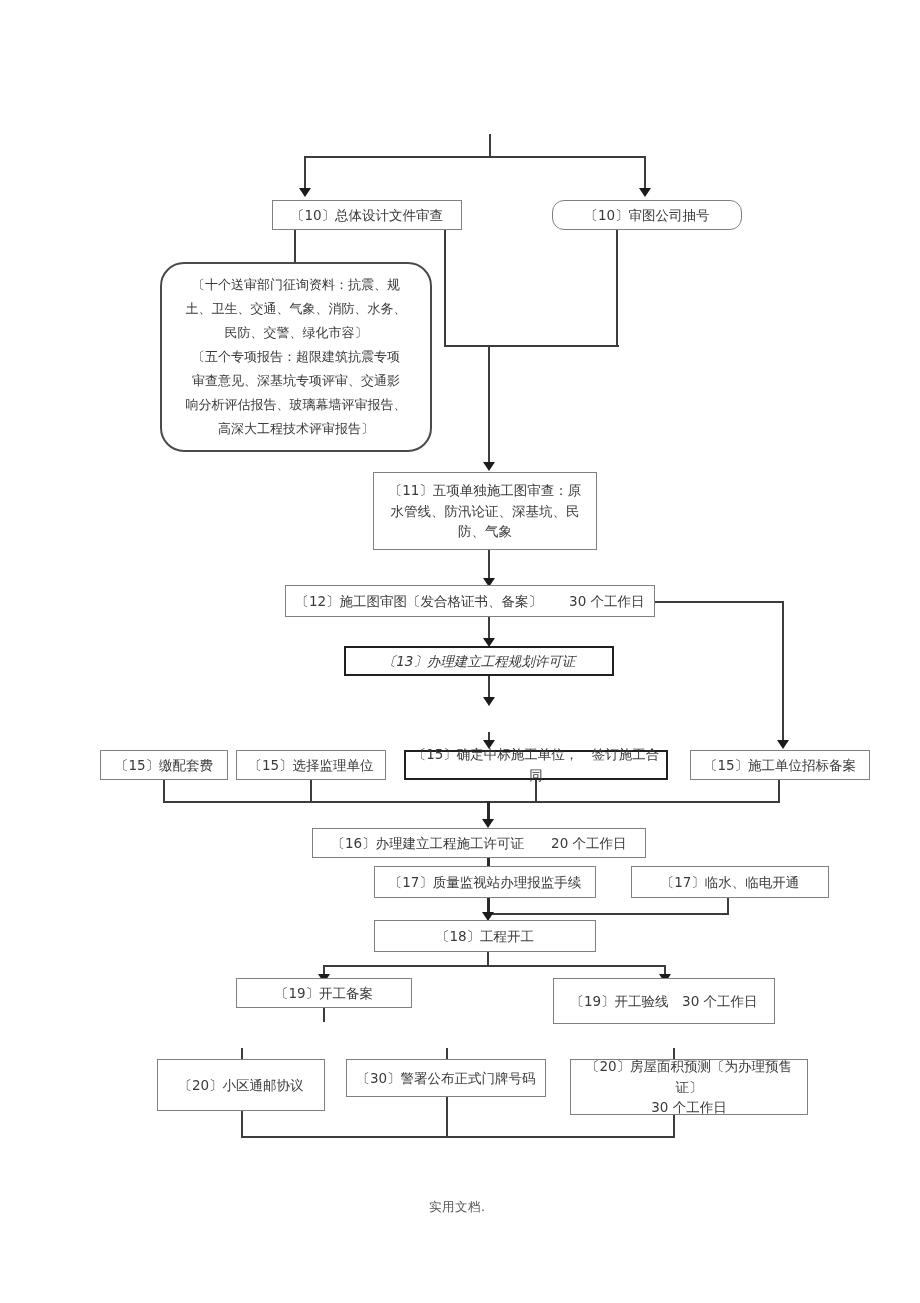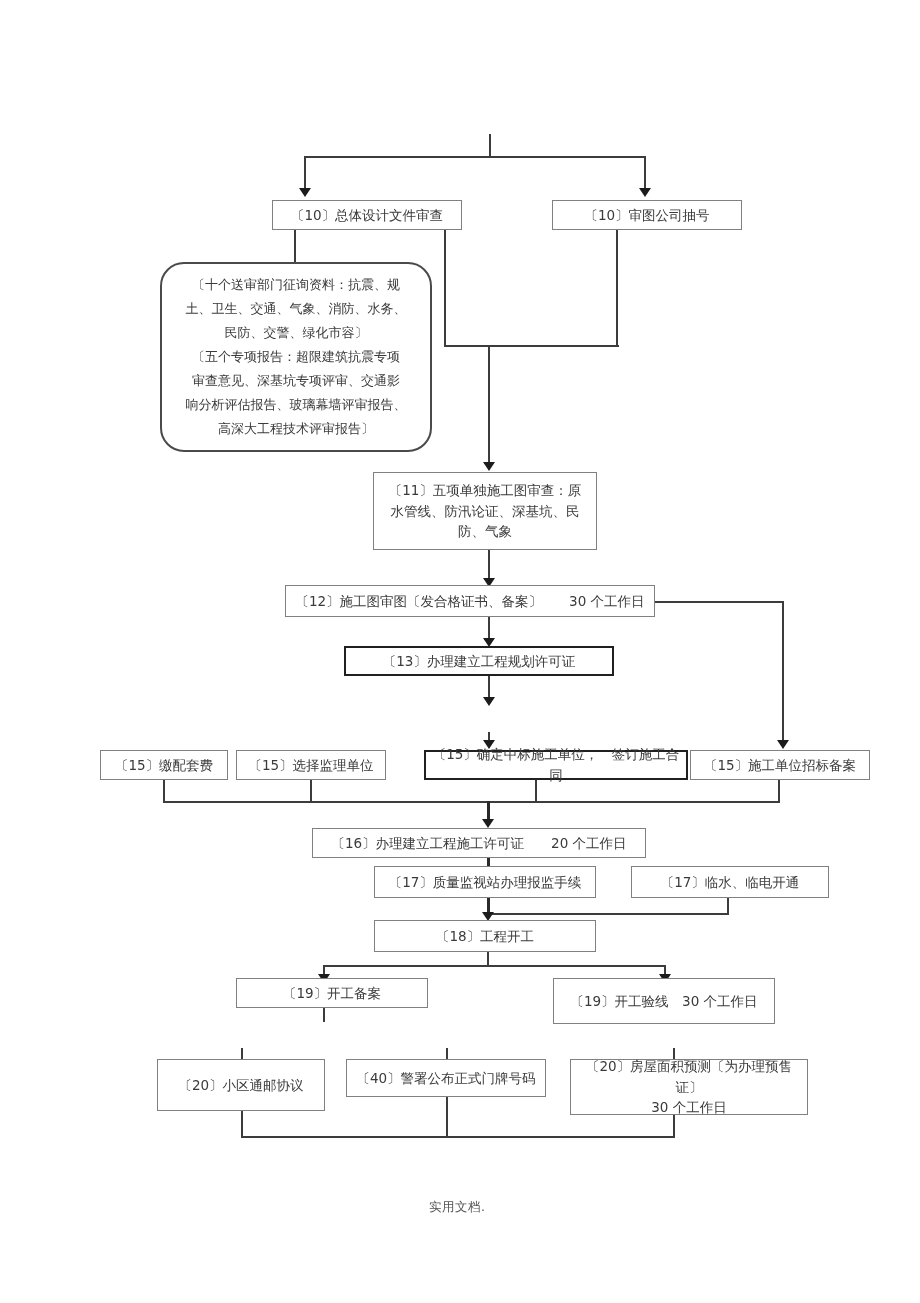--- a/index.html
+++ b/index.html
@@ -68,21 +68,21 @@
   <div class="ln v" style="left:489px;top:134px;width:2px;height:23px;"></div>
   <div class="ln h" style="left:305px;top:156px;width:341px;height:2px;"></div>
   <div class="ln v" style="left:304px;top:156px;width:2px;height:33px;"></div>
   <div class="arrow" style="left:299px;top:188px;"></div>
   <div class="ln v" style="left:644px;top:156px;width:2px;height:33px;"></div>
   <div class="arrow" style="left:639px;top:188px;"></div>
 
   <div class="node" style="left:272px;top:200px;width:190px;height:30px;">
     <span class="txt">〔10〕总体设计文件审查</span>
   </div>
-  <div class="node" style="left:552px;top:200px;width:190px;height:30px;">
+  <div class="node" style="left:552px;top:200px;width:190px;height:30px;border-radius:12px;">
     <span class="txt">〔10〕审图公司抽号</span>
   </div>
 
   <div class="ln v" style="left:294px;top:230px;width:2px;height:32px;"></div>
 
   <div class="ln v" style="left:444px;top:230px;width:2px;height:116px;"></div>
   <div class="ln h" style="left:444px;top:345px;width:175px;height:2px;"></div>
 
   <div class="ln v" style="left:616px;top:230px;width:2px;height:116px;"></div>
 
@@ -110,36 +110,36 @@
   <div class="node" style="left:285px;top:585px;width:370px;height:32px;">
     <span class="txt">〔12〕施工图审图〔发合格证书、备案〕　　30 个工作日</span>
   </div>
   <div class="ln v" style="left:488px;top:617px;width:2px;height:24px;"></div>
   <div class="arrow" style="left:483px;top:638px;"></div>
 
   <div class="ln h" style="left:655px;top:601px;width:129px;height:2px;"></div>
   <div class="ln v" style="left:782px;top:601px;width:2px;height:142px;"></div>
   <div class="arrow" style="left:777px;top:740px;"></div>
 
-  <div class="node strong" style="left:344px;top:646px;width:270px;height:30px;">
+  <div class="node strong" style="left:344px;top:646px;width:270px;height:30px;font-style:italic;">
     <span class="txt">〔13〕办理建立工程规划许可证</span>
   </div>
   <div class="ln v" style="left:488px;top:676px;width:2px;height:24px;"></div>
   <div class="arrow" style="left:483px;top:697px;"></div>
 
   <div class="ln v" style="left:488px;top:732px;width:2px;height:14px;"></div>
   <div class="arrow" style="left:483px;top:740px;"></div>
 
   <div class="node" style="left:100px;top:750px;width:128px;height:30px;">
     <span class="txt">〔15〕缴配套费</span>
   </div>
   <div class="node" style="left:236px;top:750px;width:150px;height:30px;align-items:center;">
     <span class="txt">〔15〕选择监理单位</span>
   </div>
-  <div class="node strong" style="left:404px;top:750px;width:264px;height:30px;margin-left:20px;">
+  <div class="node strong" style="left:404px;top:750px;width:264px;height:30px;">
     <span class="txt">〔15〕确定中标施工单位，　签订施工合同</span>
   </div>
   <div class="node" style="left:690px;top:750px;width:180px;height:30px;">
     <span class="txt">〔15〕施工单位招标备案</span>
   </div>
 
   <div class="ln v" style="left:163px;top:780px;width:2px;height:23px;"></div>
   <div class="ln v" style="left:310px;top:780px;width:2px;height:23px;"></div>
   <div class="ln v" style="left:535px;top:780px;width:2px;height:23px;"></div>
   <div class="ln v" style="left:778px;top:780px;width:2px;height:23px;"></div>
@@ -169,38 +169,38 @@
     <span class="txt">〔18〕工程开工</span>
   </div>
 
   <div class="ln v" style="left:487px;top:952px;width:2px;height:14px;"></div>
   <div class="ln h" style="left:324px;top:965px;width:341px;height:2px;"></div>
   <div class="ln v" style="left:323px;top:965px;width:2px;height:13px;"></div>
   <div class="arrow" style="left:318px;top:974px;"></div>
   <div class="ln v" style="left:664px;top:965px;width:2px;height:13px;"></div>
   <div class="arrow" style="left:659px;top:974px;"></div>
 
-  <div class="node" style="left:236px;top:978px;width:192px;height:30px;">
+  <div class="node" style="left:236px;top:978px;width:176px;height:30px;">
     <span class="txt">〔19〕开工备案</span>
   </div>
   <div class="node" style="left:553px;top:978px;width:222px;height:46px;">
     <span class="txt">〔19〕开工验线　30 个工作日</span>
   </div>
   <div class="ln v" style="left:323px;top:1008px;width:2px;height:14px;"></div>
   <div class="ln v" style="left:663px;top:1008px;width:2px;height:14px;"></div>
 
   <div class="ln v" style="left:241px;top:1048px;width:2px;height:12px;"></div>
   <div class="ln v" style="left:446px;top:1048px;width:2px;height:12px;"></div>
   <div class="ln v" style="left:673px;top:1048px;width:2px;height:12px;"></div>
 
   <div class="node" style="left:157px;top:1059px;width:168px;height:52px;">
     <span class="txt">〔20〕小区通邮协议</span>
   </div>
   <div class="node" style="left:346px;top:1059px;width:200px;height:38px;">
-    <span class="txt">〔40〕警署公布正式门牌号码</span>
+    <span class="txt">〔30〕警署公布正式门牌号码</span>
   </div>
   <div class="node" style="left:570px;top:1059px;width:238px;height:56px;">
     <span class="txt">〔20〕房屋面积预测〔为办理预售证〕
 30 个工作日</span>
   </div>
 
   <div class="ln v" style="left:241px;top:1111px;width:2px;height:26px;"></div>
   <div class="ln v" style="left:446px;top:1097px;width:2px;height:40px;"></div>
   <div class="ln v" style="left:673px;top:1115px;width:2px;height:22px;"></div>
   <div class="ln h" style="left:241px;top:1136px;width:434px;height:2px;"></div>

